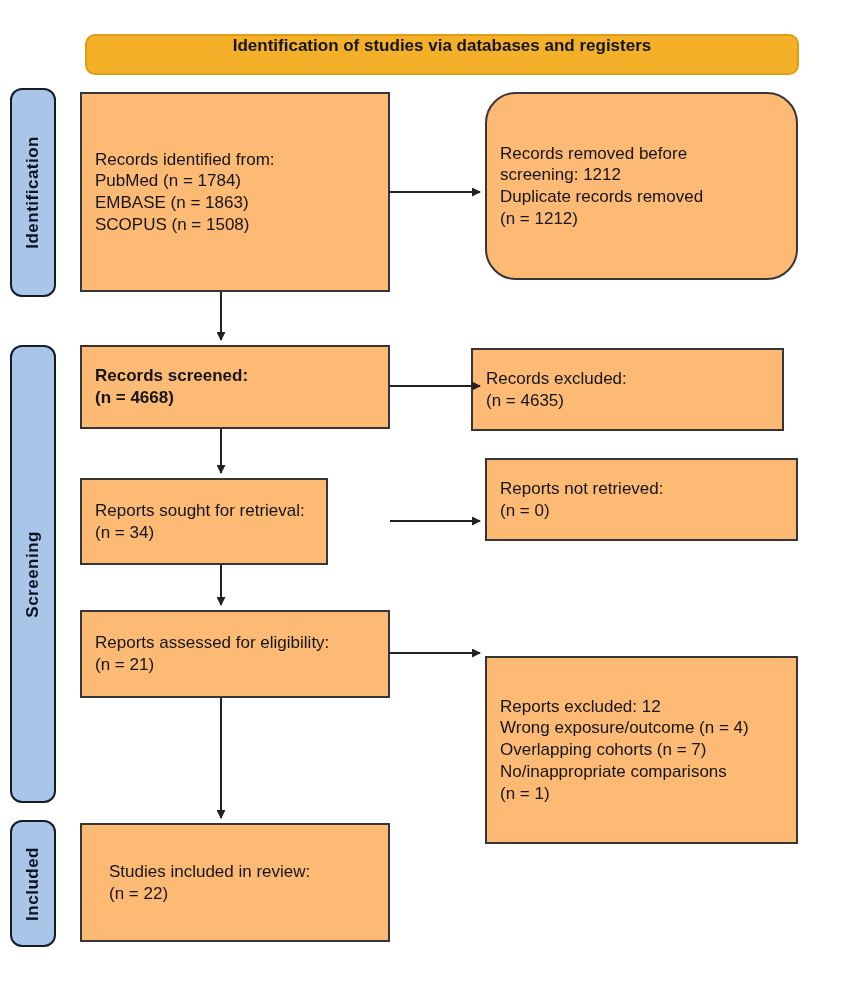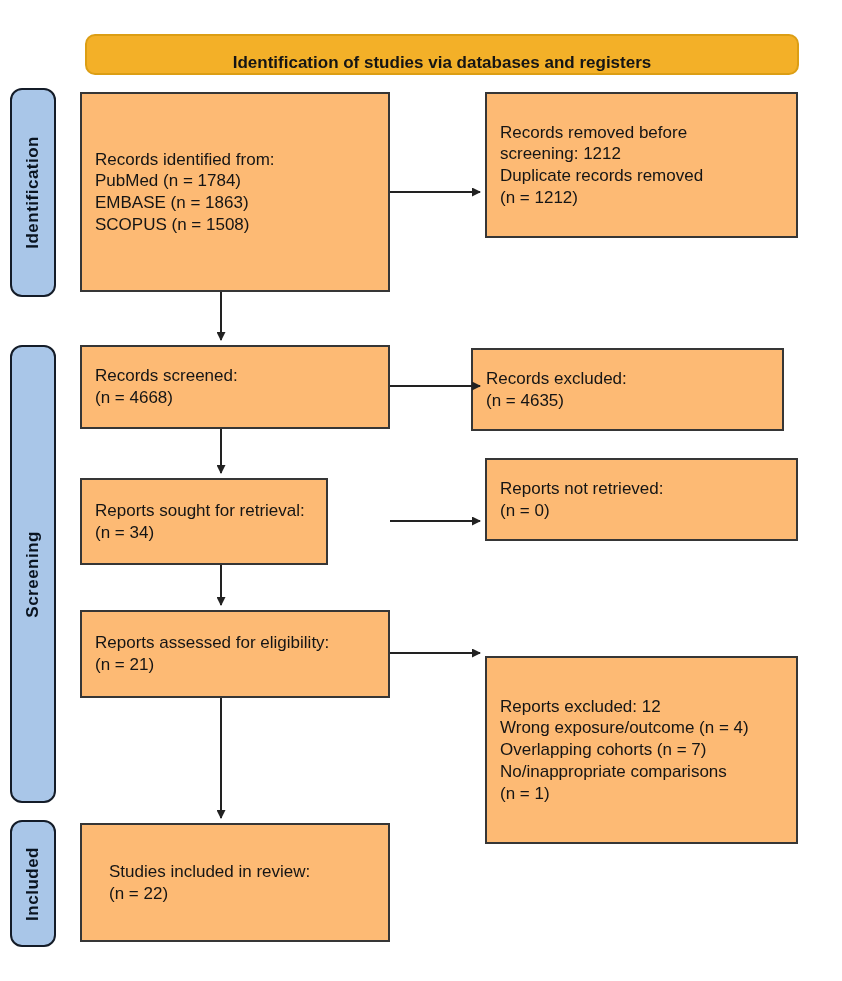--- a/index.html
+++ b/index.html
@@ -24,21 +24,21 @@
     position: absolute;
     left: 85px;
     top: 34px;
     width: 714px;
     height: 41px;
     box-sizing: border-box;
     background: var(--header-fill, #F3B028);
     border: 2px solid var(--header-border, #DC9E14);
     border-radius: 10px;
     display: flex;
-    align-items: flex-end;
+    align-items: flex-start;
     justify-content: center;
     font-size: 17px;
     font-weight: bold;
     color: #151515;
   }
   .stage {
     position: absolute;
     left: 10px;
     width: 46px;
     box-sizing: border-box;
@@ -68,22 +68,22 @@
     border: 2px solid var(--box-border, #363636);
     display: flex;
     align-items: center;
     padding: 6px 12px 6px 13px;
     font-size: 17px;
     line-height: 1.28;
     white-space: pre-line;
     color: #151515;
   }
   .box.b-records-identified    { left: 80px;  top: 92px;  width: 310px; height: 200px; }
-  .box.b-records-removed       { left: 485px; top: 92px;  width: 313px; height: 146px; }
-  .box.b-records-screened      { left: 80px;  top: 345px; width: 310px; height: 84px; }
+  .box.b-records-removed       { left: 485px; top: 92px;  width: 313px; height: 188px; border-radius: 31px; }
+  .box.b-records-screened      { left: 80px;  top: 345px; width: 310px; height: 84px; font-weight: bold; }
   .box.b-records-excluded      { left: 471px; top: 348px; width: 313px; height: 83px; }
   .box.b-reports-sought        { left: 80px;  top: 478px; width: 248px; height: 87px; }
   .box.b-reports-not-retrieved { left: 485px; top: 458px; width: 313px; height: 83px; }
   .box.b-reports-assessed      { left: 80px;  top: 610px; width: 310px; height: 88px; }
   .box.b-reports-excluded      { left: 485px; top: 612px; width: 313px; height: 188px; margin-top: 44px; }
   .box.b-studies-included      { left: 80px;  top: 823px; width: 310px; height: 119px; padding-left: 27px; }
   svg.arrows {
     position: absolute;
     left: 0;
     top: 0;

